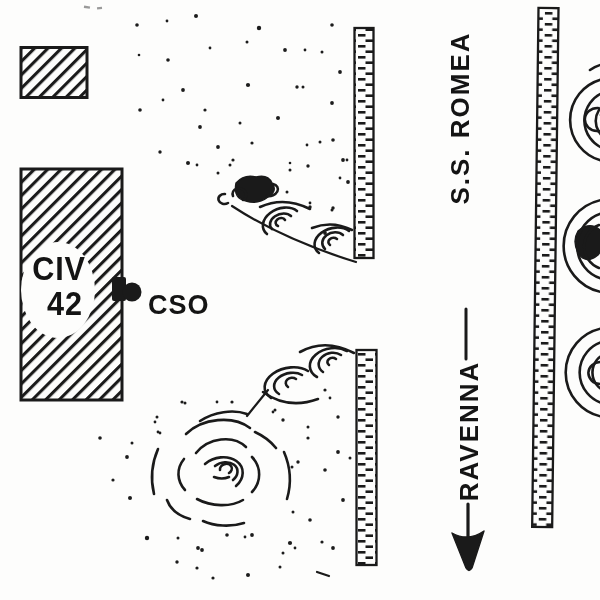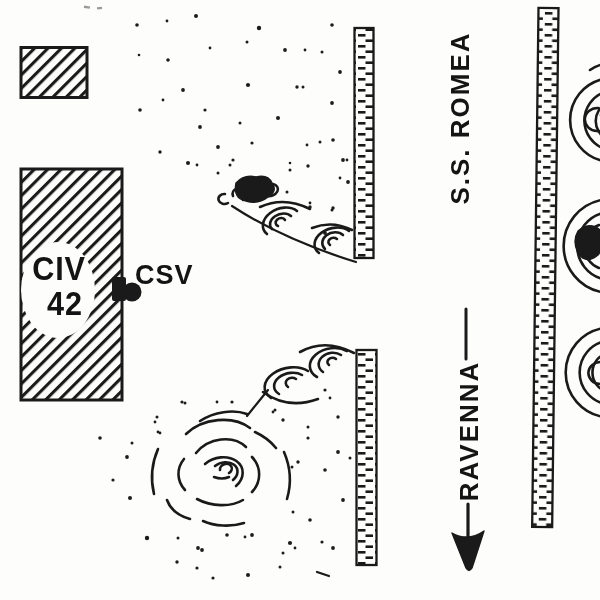--- a/index.html
+++ b/index.html
@@ -241,17 +241,17 @@
     </g>
 
     <g>
       <path class="s" style="stroke-width:3.2" d="M468,504 L468,539"></path>
       <path class="f" d="M452,533 Q468,542 484,531 L472,568 Q469,573 466,568 Z"></path>
     </g>
   </svg>
 
   <div class="lbl lbl-civ">CIV</div>
   <div class="lbl lbl-42">42</div>
-  <div class="lbl lbl-csv">CSV</div>
+  <div class="lbl lbl-cso">CSO</div>
   <div class="lbl lbl-rot lbl-romea">S.S. ROMEA</div>
   <div class="lbl lbl-rot lbl-ravenna">RAVENNA</div>
 
 </div>
 
 </body></html>

